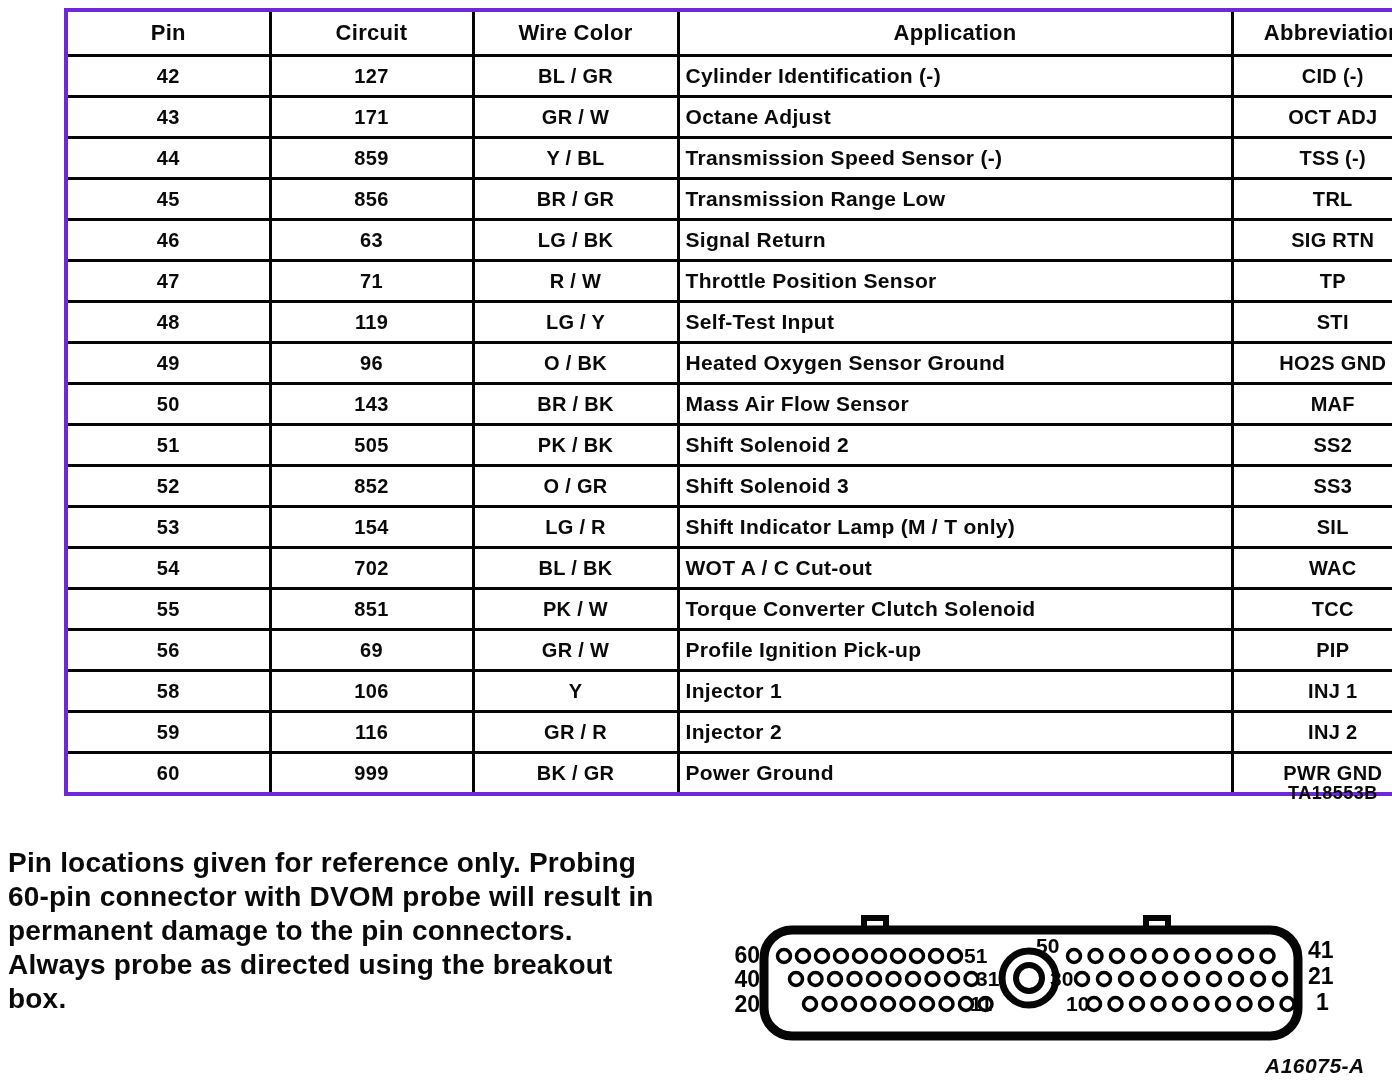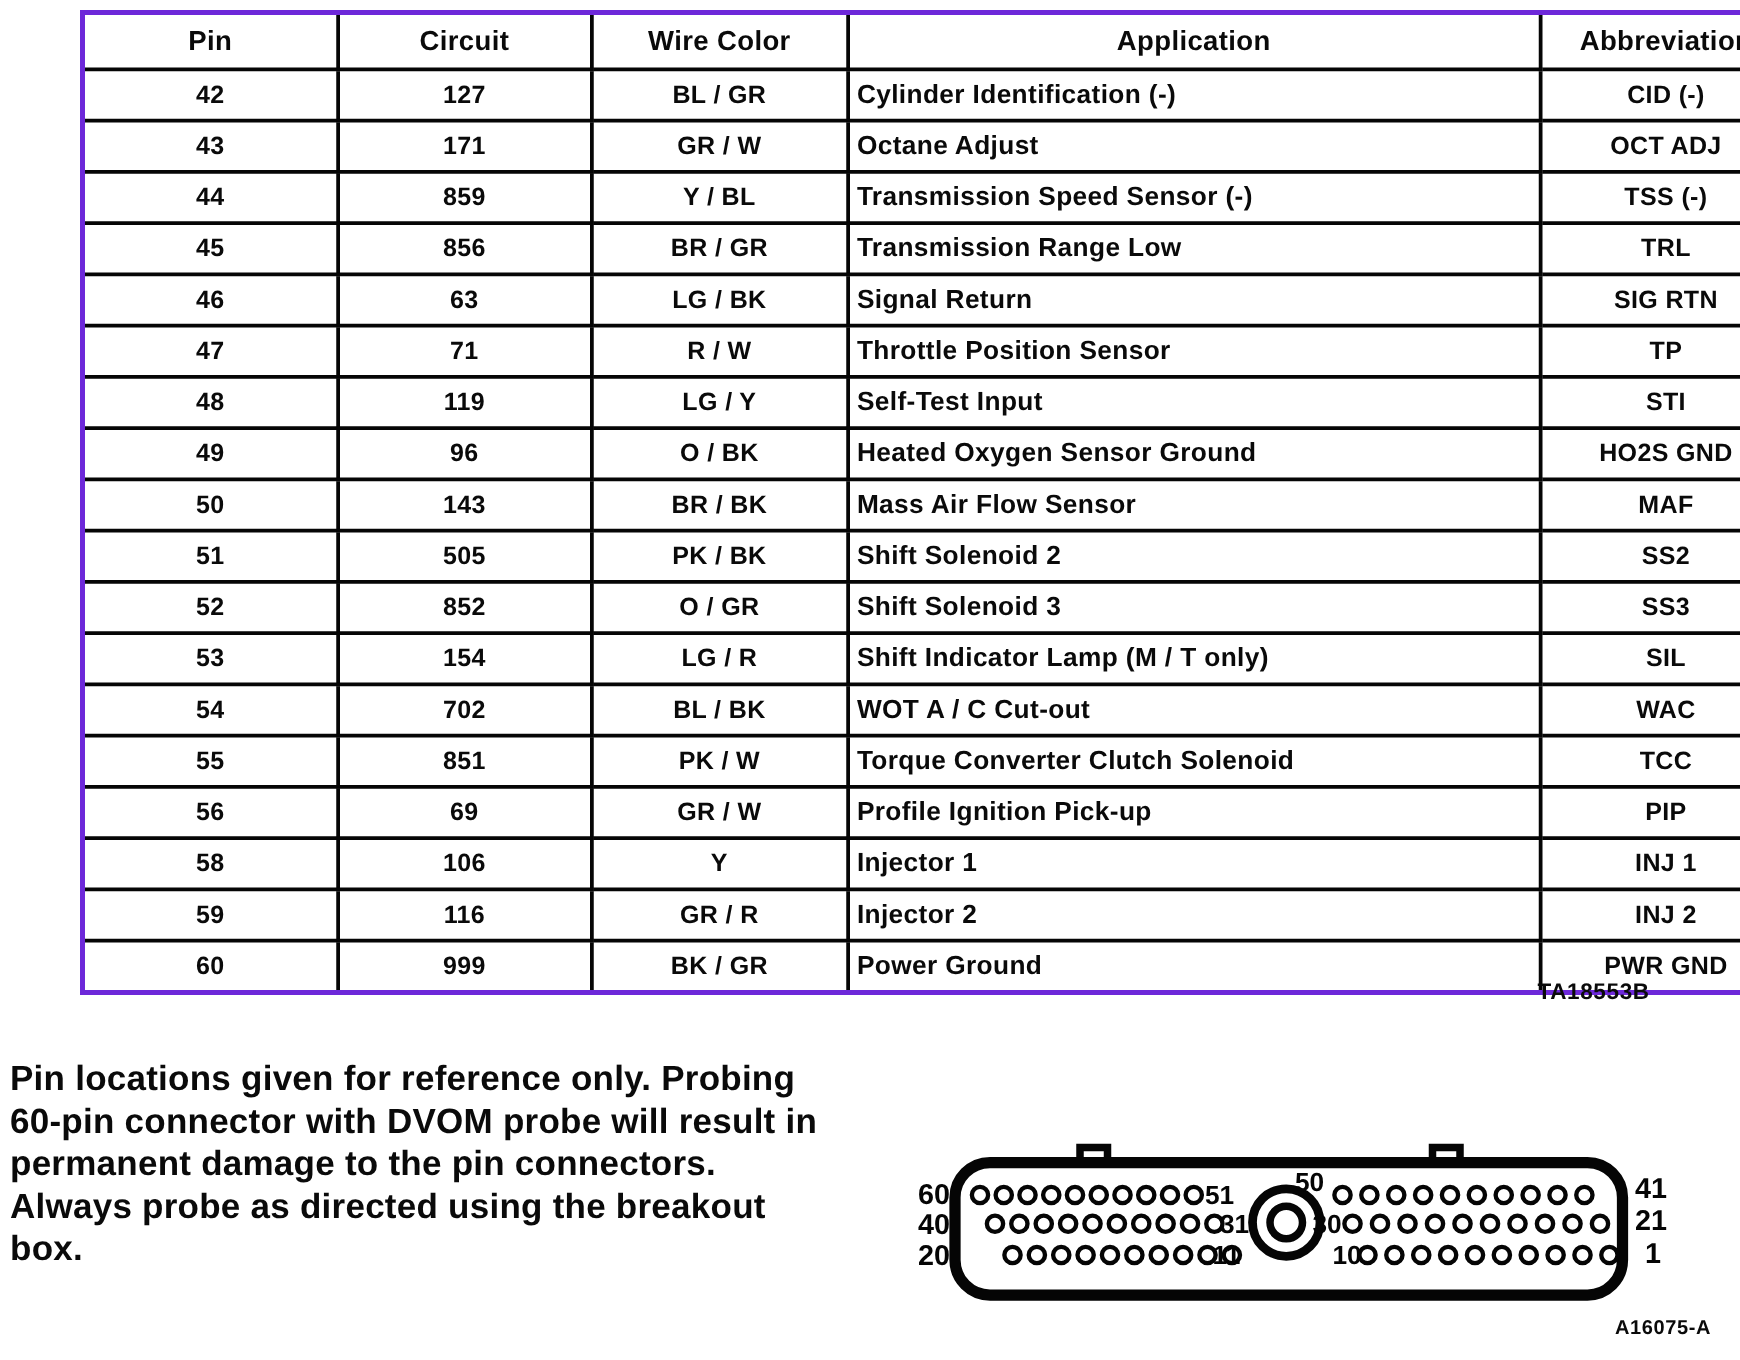--- a/index.html
+++ b/index.html
@@ -23,22 +23,22 @@
   }
   .pinout-table th{
     height:42px;font-weight:700;font-size:22px;text-align:center;
   }
   .pinout-table td{text-align:center;}
   .pinout-table td.app-cell{text-align:left;font-size:21px;}
   
   .fig-code{
     position:absolute;font-weight:700;font-size:18px;letter-spacing:.5px;
   }
-  .fig-code.table-code{left:1230px;top:783px;text-align:center;}
-  .fig-code.conn-code{left:1292px;top:1054px;font-size:16px;}
+  .fig-code.table-code{left:1288px;top:783px;text-align:center;}
+  .fig-code.conn-code{left:1265px;top:1054px;font-size:21px;font-style:italic;}
   
   .note{
     position:absolute;left:8px;top:846px;width:655px;
     font-size:28px;font-weight:600;line-height:34px;letter-spacing:.2px;
   }
   
   .connector{position:absolute;left:718px;top:912px;}
   .connector text{font-family:"Liberation Sans", sans-serif;font-weight:700;fill:#050505;}
 </style>
 </head>

